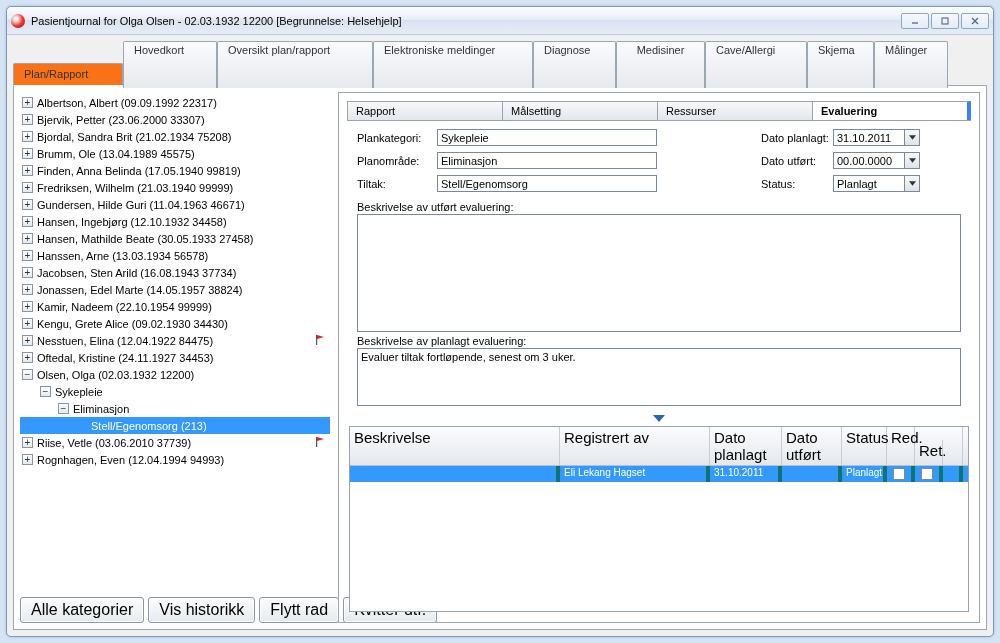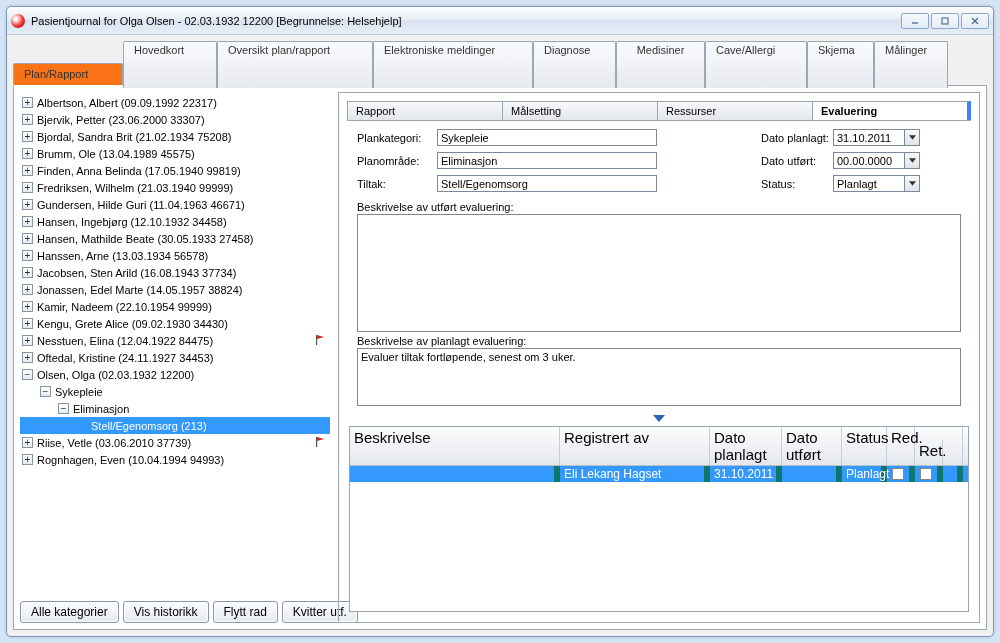--- a/index.html
+++ b/index.html
@@ -142,21 +142,21 @@
   .btnrow {
     display: flex;
     gap: 4px;
     padding-top: 6px;
   }
   .wbtn {
     border: 1px solid #8a97a8;
     background: linear-gradient(to bottom, #fdfdfe, #e5e9ef);
     border-radius: 3px;
     padding: 3px 10px;
-    font-size: 12px;
+    font-size: 16px;
     box-shadow: inset 0 0 0 1px #fff;
     white-space: nowrap;
   }
   .right {
     flex: 1;
     display: flex;
     flex-direction: column;
     border: 1px solid #9ca7b5;
     padding: 8px;
   }
@@ -245,23 +245,23 @@
     border-right: 1px solid #c6cdd6;
     padding: 2px 4px;
     font-size: 15px;
   }
   .grid-row {
     display: flex;
     background: #3399ff;
     color: #fff;
   }
   .gc {
-    border-right: 6px solid #0f766e;
+    border-right: 4px solid #0f766e;
     padding: 1px 4px;
-    font-size: 12px;
+    font-size: 10px;
     height: 16px;
   }
   .chk {
     width: 12px; height: 12px;
     border: 1px solid #888;
     background: #fff;
     display:inline-block;
     margin: 1px auto;
   }
   .grid-rest { flex: 1; background: #fff; }
@@ -418,21 +418,21 @@
               <span class="tglyph">+</span>
               <span>Riise, Vetle (03.06.2010 37739)</span>
               <span class="flag"><svg viewBox="0 0 12 12">
                   <rect x="2" y="1" width="1.2" height="10" fill="#555"></rect>
                   <polygon points="3,1 10,3 3,5" fill="#d22"></polygon>
                 </svg></span>
             </div>
             <div class="tree-row">
               <span class="tree-lines" style="width: 0px;"></span>
               <span class="tglyph">+</span>
-              <span>Rognhagen, Even (10.04.1994 94993)</span>
+              <span>Rognhagen, Even (12.04.1994 94993)</span>
             </div>
           </div>
         <div class="btnrow" id="btnrow">
             <div class="wbtn">Alle kategorier</div>
             <div class="wbtn">Vis historikk</div>
             <div class="wbtn">Flytt rad</div>
             <div class="wbtn">Kvitter utf.</div>
           </div>
       </div>
 

